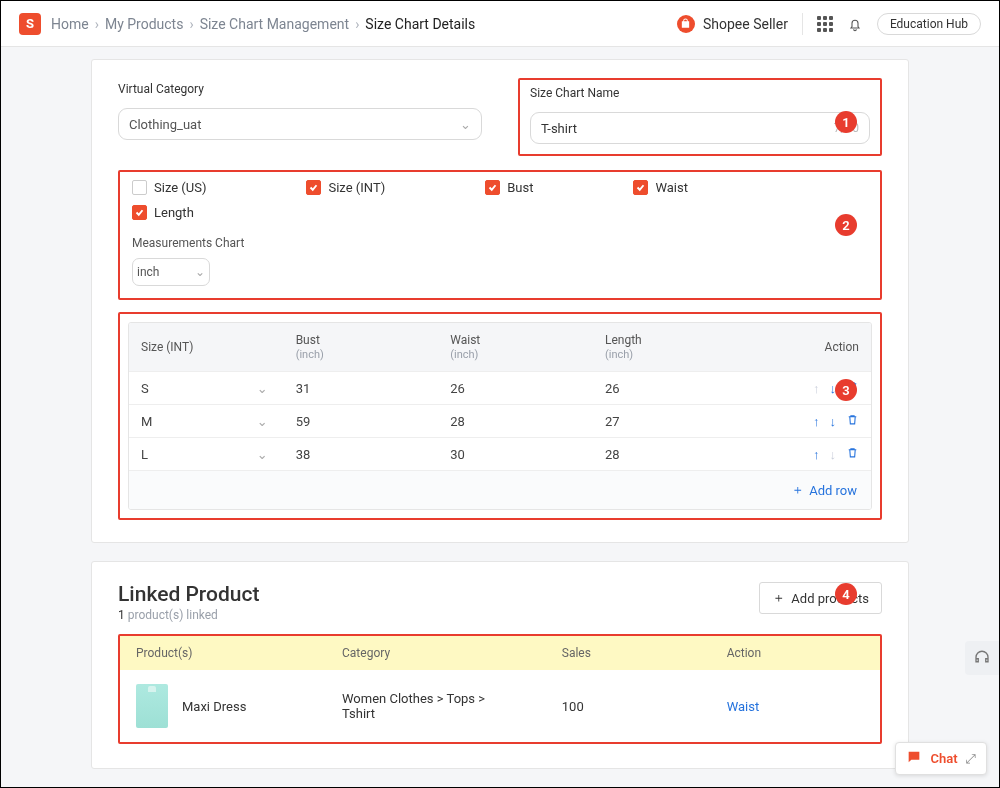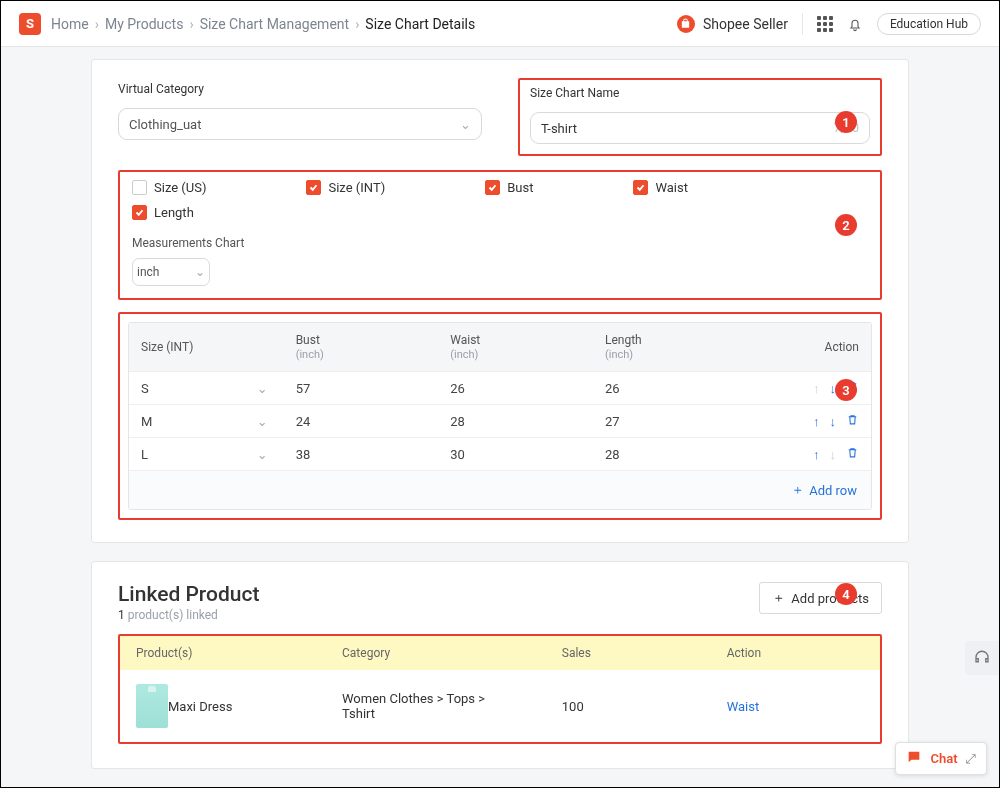--- a/index.html
+++ b/index.html
@@ -60,21 +60,21 @@
   .card2 { margin-top:18px; padding:20px 26px 24px; }
   .lp-head { display:flex; align-items:flex-start; justify-content:space-between; }
   .lp-head h3 { font-size:21px; font-weight:500; margin-bottom:2px; }
   .lp-head .sub { font-size:12px; color:#9aa0aa; }
   .add-prod-btn { border:1px solid #d9d9d9; background:#fff; border-radius:3px; padding:6px 12px; font-size:13px; display:flex; align-items:center; gap:6px; }
 
   .rb-linked { margin-top:12px; padding:0; }
   .lp-table .thead2, .lp-table .trow2 { display:grid; grid-template-columns: 1.5fr 1.6fr 1.2fr 1fr; padding:10px 16px; align-items:center; }
   .lp-table .thead2 { background:#fef9c3; color:#666; font-size:12px; }
   .lp-table .trow2 { padding:14px 16px; }
-  .prod-cell { display:flex; align-items:center; }
+  .prod-cell { display:flex; align-items:center; gap:14px; }
   .thumb { width:32px; height:44px; background:linear-gradient(#aee9e0,#9de0d5); border-radius:2px; position:relative; }
   .thumb::before { content:""; position:absolute; top:2px; left:12px; width:8px; height:6px; background:#d6f3ee; border-radius:2px 2px 0 0;}
   .remove-link { color:#2673dd; }
 
   .num-badge { position:absolute; width:22px; height:22px; background:#e83c2e; color:#fff; border-radius:50%; display:flex; align-items:center; justify-content:center; font-size:13px; font-weight:600; }
 
   .chat-widget { position:absolute; right:12px; bottom:12px; background:#fff; border:1px solid #e0e0e0; border-radius:4px; padding:6px 10px; display:flex; align-items:center; gap:8px; box-shadow:0 1px 4px rgba(0,0,0,.12); }
   .chat-widget .ic { color:#ee4d2d; font-weight:700; }
   .chat-widget .exp { color:#888; }
 
@@ -202,38 +202,38 @@
             <div><span>Waist</span><br><span class="sub">(inch)</span></div>
             <div><span>Length</span><br><span class="sub">(inch)</span></div>
             <div style="text-align:right">Action</div>
           </div>
 
           <div class="trow">
             <div class="size-cell">
                 <span>S</span>
                 <span class="chev" style="color:#aaa">⌄</span>
               </div>
-            <div>57</div>
+            <div>31</div>
             <div>26</div>
             <div>26</div>
             <div class="actcell">
               <span style="color:#c9ceda">↑</span>
               <span style="color:#2673dd">↓</span>
               <span style="color:#2673dd"><svg viewBox="0 0 24 24">
                     <path fill="none" stroke="currentColor" stroke-width="2" d="M5 7h14M9 7V5h6v2m-8 0l1 13h8l1-13"></path>
                   </svg></span>
             </div>
           </div>
 
           <div class="trow">
             <div class="size-cell">
                 <span>M</span>
                 <span class="chev" style="color:#aaa">⌄</span>
               </div>
-            <div>24</div>
+            <div>59</div>
             <div>28</div>
             <div>27</div>
             <div class="actcell">
               <span style="color:#2673dd">↑</span>
               <span style="color:#2673dd">↓</span>
               <span style="color:#2673dd"><svg viewBox="0 0 24 24">
                     <path fill="none" stroke="currentColor" stroke-width="2" d="M5 7h14M9 7V5h6v2m-8 0l1 13h8l1-13"></path>
                   </svg></span>
             </div>
           </div>

